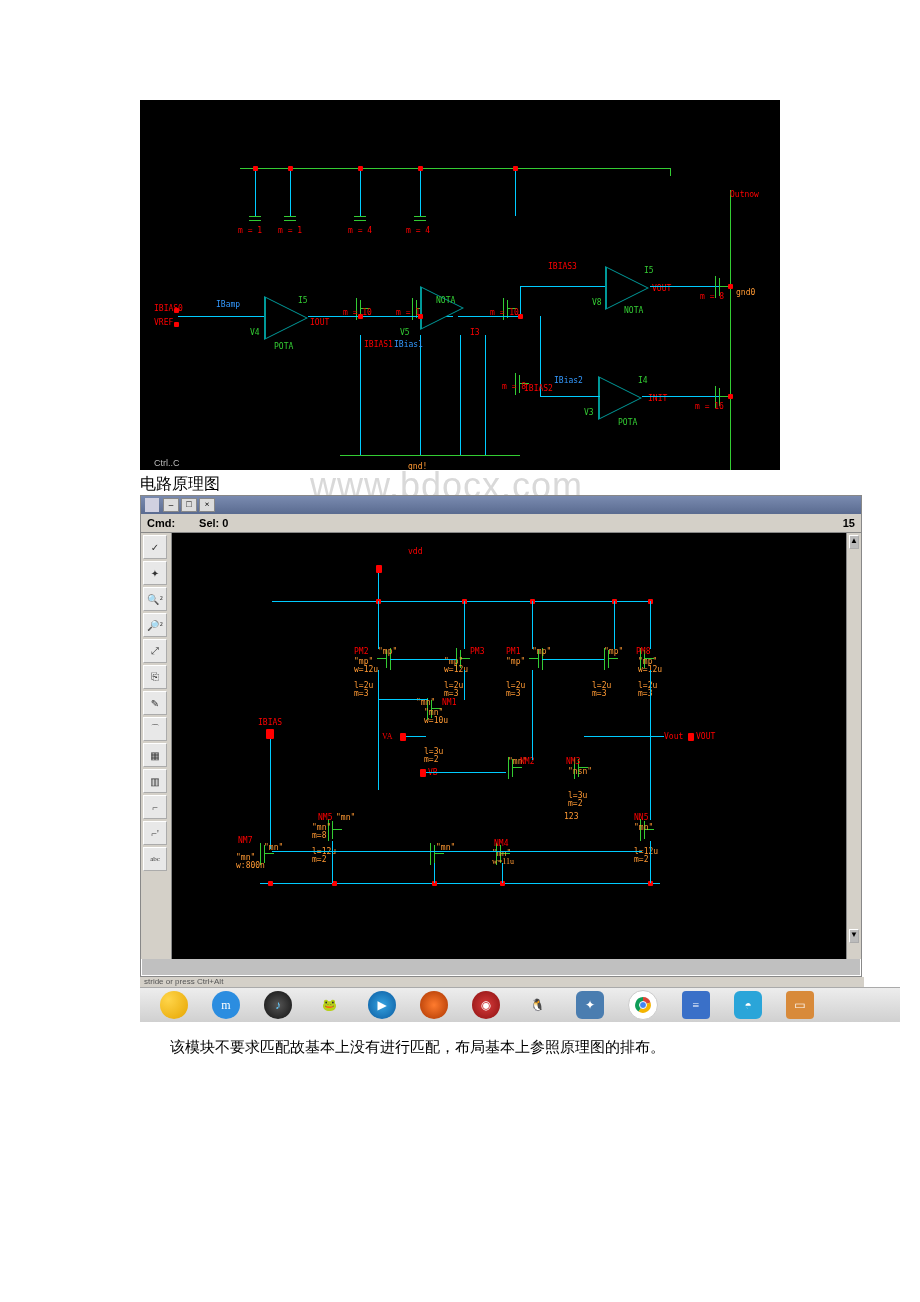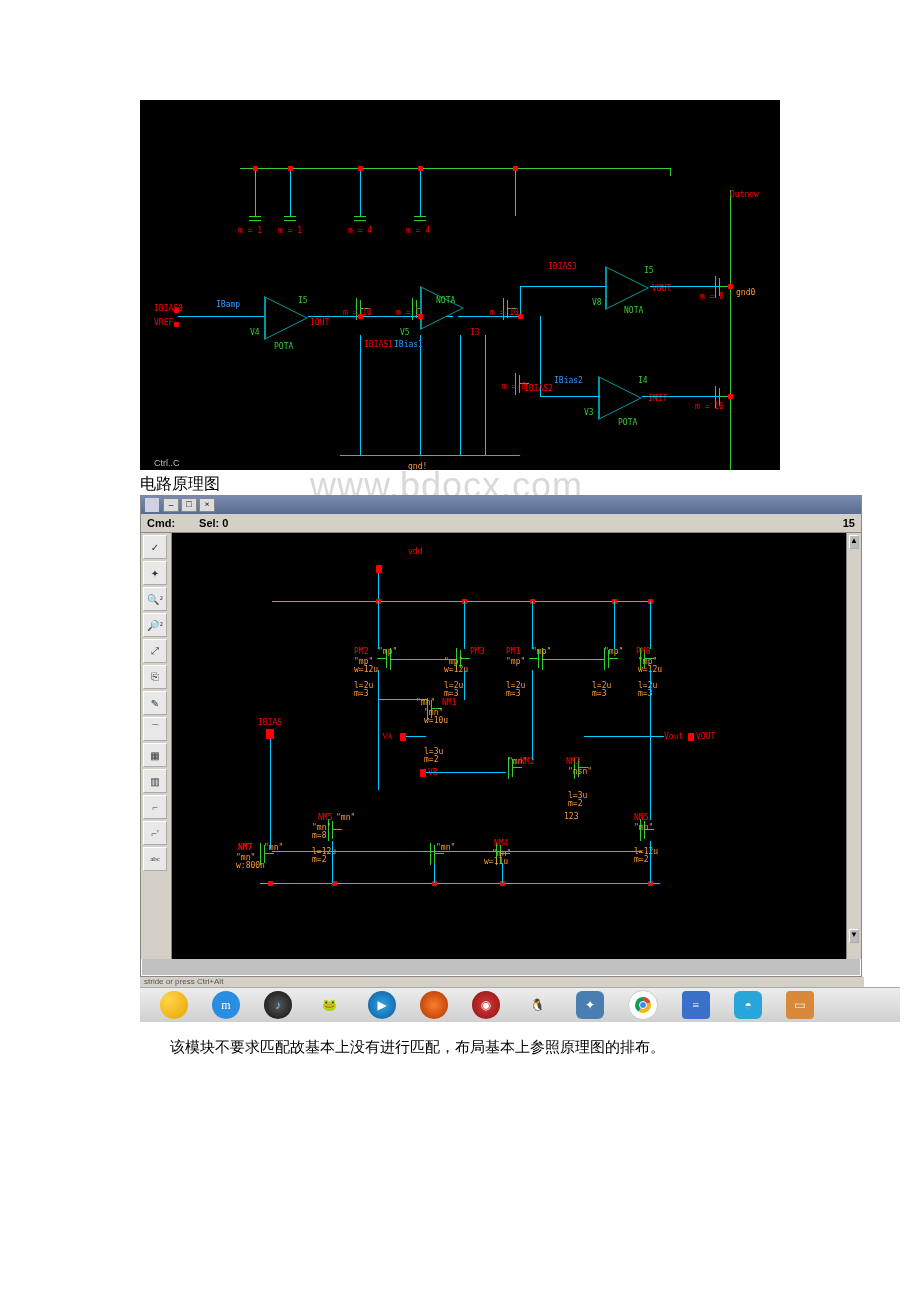--- a/index.html
+++ b/index.html
@@ -492,40 +492,40 @@
           <div class="sch-label" style="left:492px; top:199px;">Vout</div>
           <div class="pin-dot" style="left:516px; top:200px; width:6px; height:8px;"></div>
           <div class="sch-label" style="left:524px; top:199px;">VOUT</div>
 
           <div class="pin-dot" style="left:94px; top:196px; width:8px; height:10px;"></div>
           <div class="sch-label" style="left:86px; top:185px;">IBIAS</div>
           <div class="wire-v" style="left:98px; top:206px; height:110px;"></div>
           <div class="wire-v" style="left:98px; top:68px; height:0px;"></div>
 
           <div class="mos" style="left:88px; top:310px;"></div>
-          <div class="sch-label" style="left:66px; top:310px;font-weight:bold;">NM7</div>
+          <div class="sch-label" style="left:66px; top:303px;">NM7</div>
           <div class="sch-label orange" style="left:92px; top:310px;">"mn"</div>
           <div class="sch-label orange" style="left:64px; top:320px;">"mn"</div>
           <div class="sch-label orange" style="left:64px; top:328px;">w:800n</div>
 
           <div class="mos" style="left:156px; top:286px;"></div>
           <div class="sch-label" style="left:138px; top:280px;margin-left:8px;">NM5</div>
           <div class="sch-label orange" style="left:164px; top:280px;">"mn"</div>
           <div class="sch-label orange" style="left:140px; top:290px;">"mn"</div>
           <div class="sch-label orange" style="left:140px; top:298px;">m=8</div>
           <div class="sch-label orange" style="left:140px; top:314px;">l=12u</div>
           <div class="sch-label orange" style="left:140px; top:322px;">m=2</div>
 
           <div class="mos" style="left:258px; top:310px;"></div>
           <div class="sch-label orange" style="left:264px; top:310px;">"mn"</div>
 
           <div class="mos" style="left:324px; top:310px;"></div>
           <div class="sch-label" style="left:322px; top:306px;">NM4</div>
           <div class="sch-label orange" style="left:320px; top:316px;">"mn"</div>
-          <div class="sch-label orange" style="left:312px; top:324px;">w=11u</div>
+          <div class="sch-label orange" style="left:320px; top:324px;font-family:Liberation Serif, serif;">w=11u</div>
 
           <div class="mos" style="left:468px; top:286px;"></div>
           <div class="sch-label" style="left:462px; top:280px;">NN5</div>
           <div class="sch-label orange" style="left:462px; top:290px;">"mn"</div>
           <div class="sch-label orange" style="left:462px; top:314px;">l=12u</div>
           <div class="sch-label orange" style="left:462px; top:322px;">m=2</div>
 
           <div class="wire-h" style="left:88px; top:350px; width:400px;"></div>
           <div class="pin-dot" style="left:96px; top:348px;"></div>
           <div class="pin-dot" style="left:160px; top:348px;"></div>

